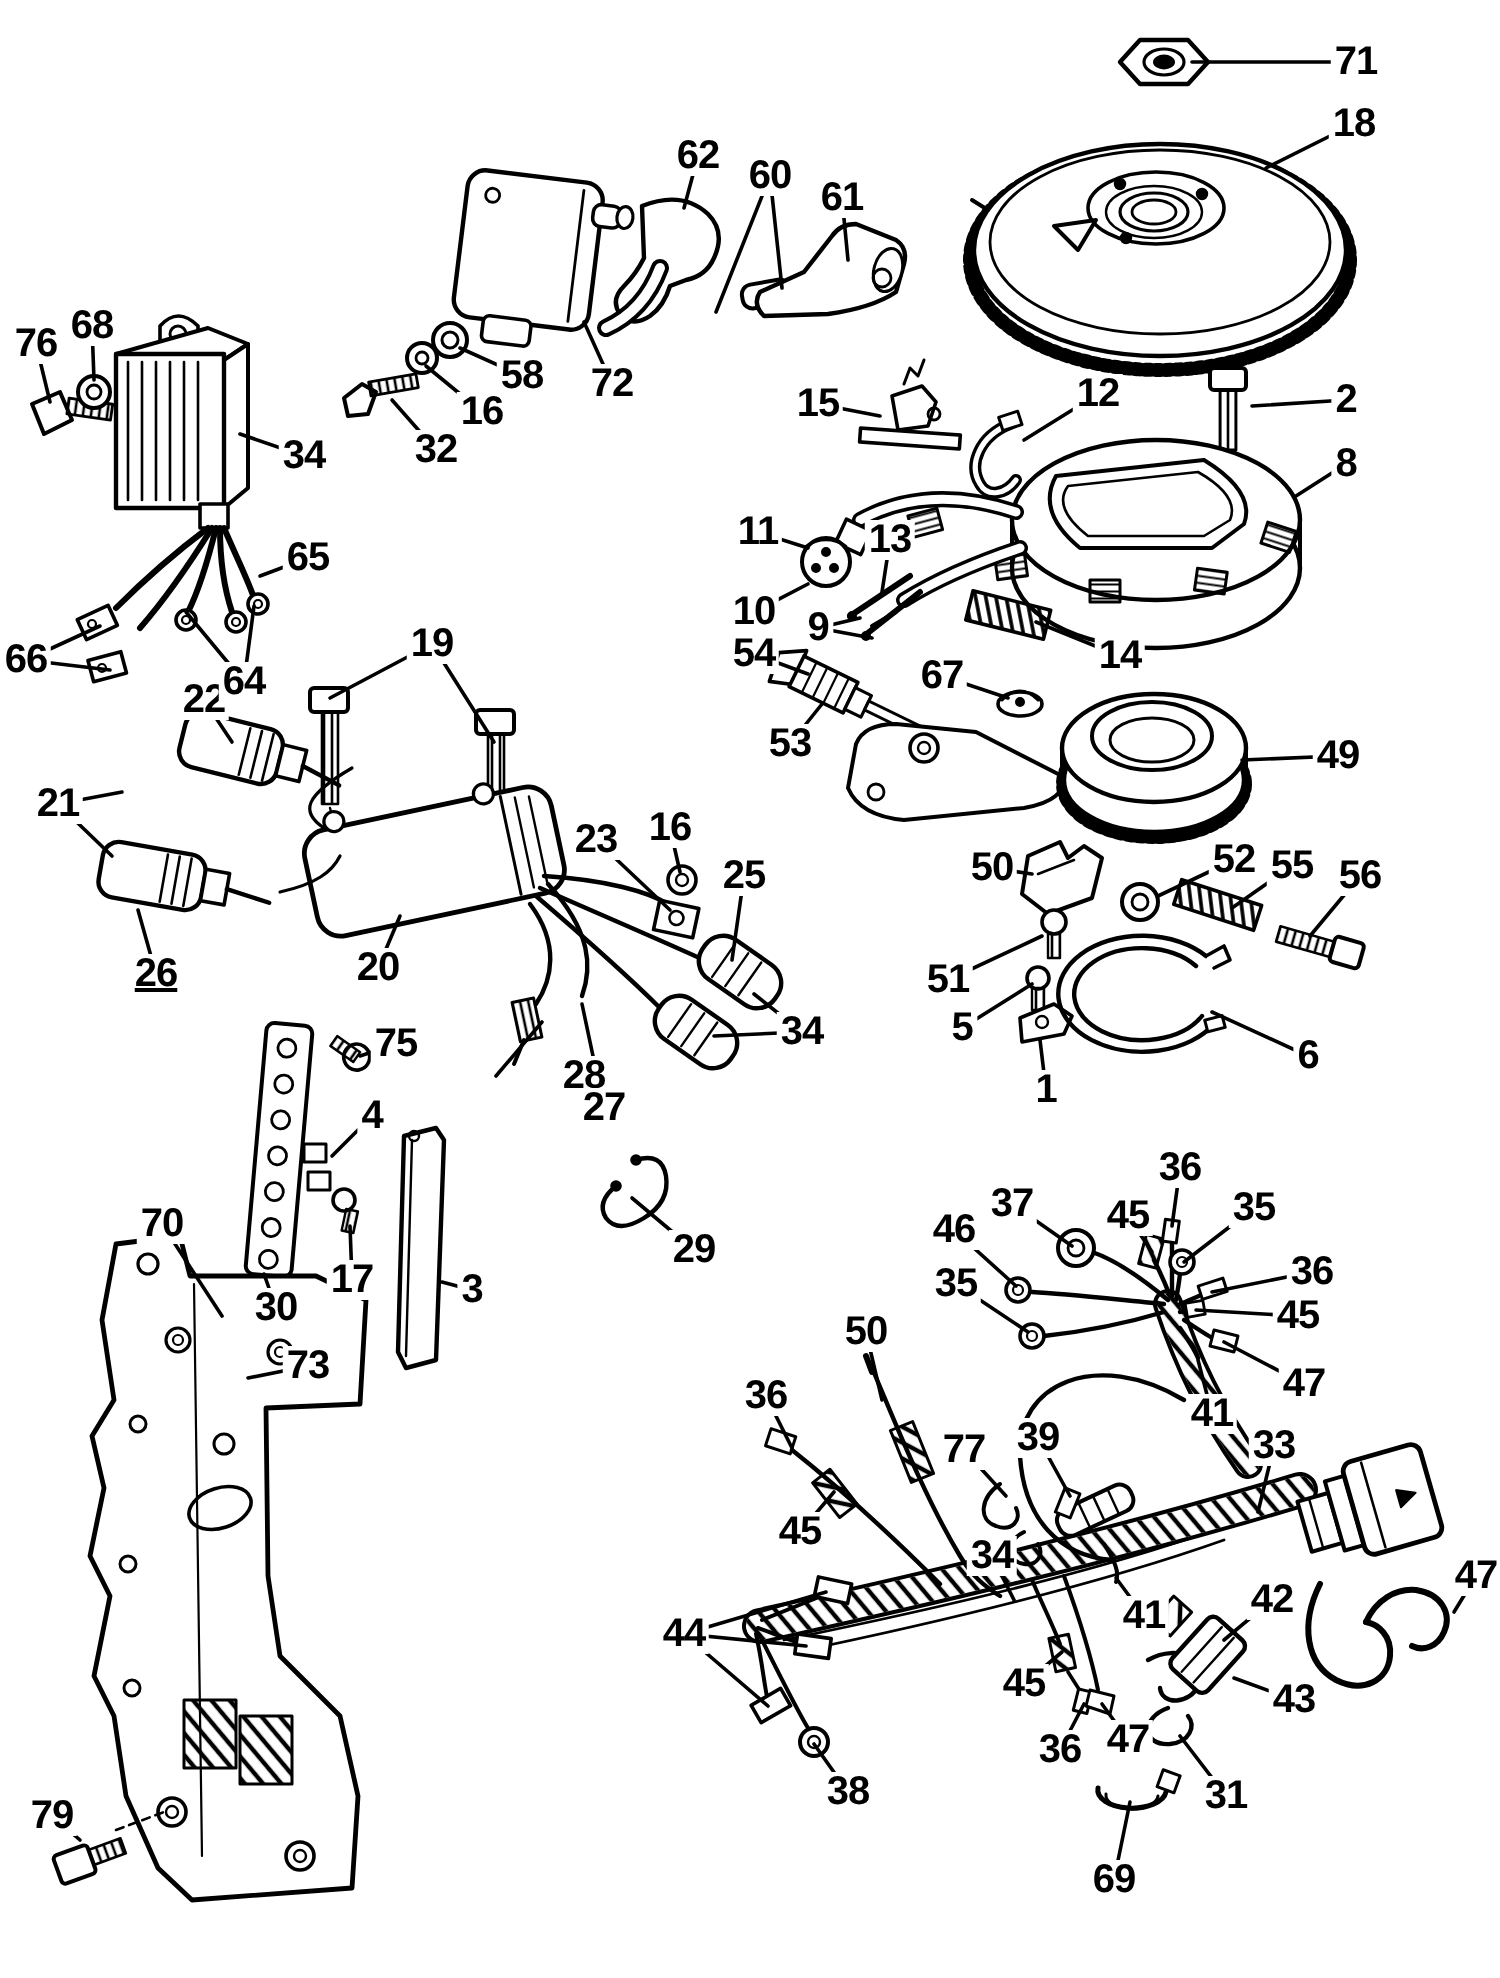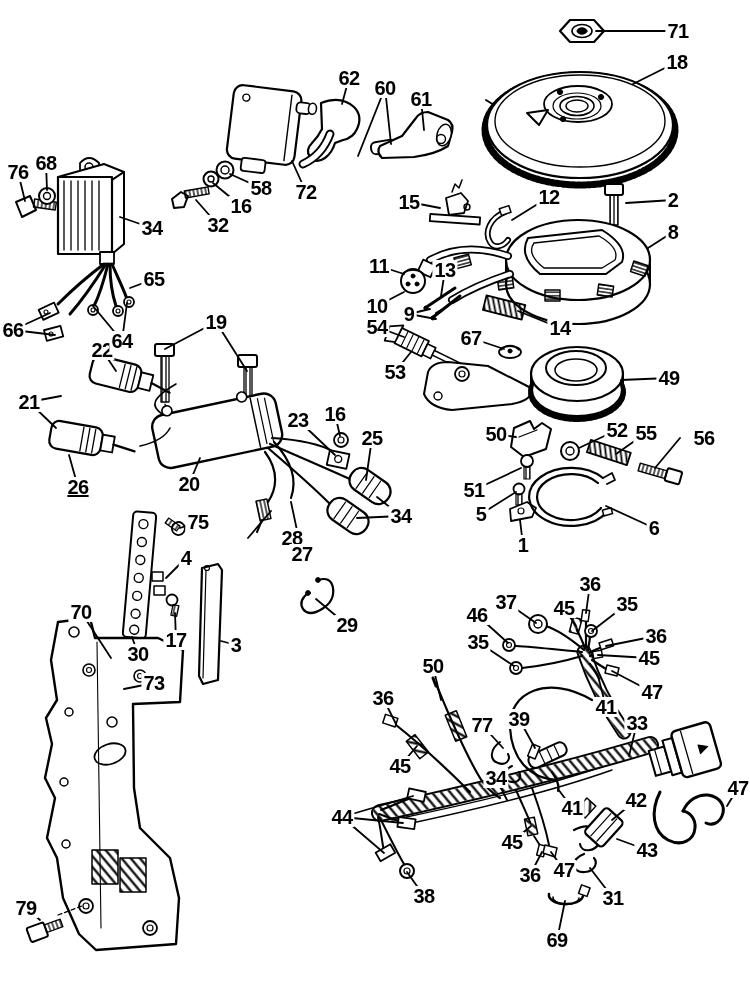--- a/index.html
+++ b/index.html
@@ -634,21 +634,21 @@
       <div class="callout" style="left: 335px; top: 414px;">16</div>
       <div class="callout" style="left: 372px; top: 438px;">25</div>
       <div class="callout" style="left: 401px; top: 516px;">34</div>
       <div class="callout" style="left: 248px; top: 538px; margin-left: 44px;">28</div>
       <div class="callout" style="left: 302px; top: 554px;">27</div>
       <div class="callout" style="left: 198px; top: 522px;">75</div>
       <div class="callout" style="left: 186px; top: 558px;">4</div>
       <div class="callout" style="left: 496px; top: 434px;">50</div>
       <div class="callout" style="left: 617px; top: 430px;">52</div>
       <div class="callout" style="left: 646px; top: 433px;">55</div>
-      <div class="callout" style="left: 704px; top: 438px; text-align: right;">56</div>
+      <div class="callout" style="left: 680px; top: 438px; text-align: right;">56</div>
       <div class="callout" style="left: 474px; top: 490px;">51</div>
       <div class="callout" style="left: 481px; top: 514px;">5</div>
       <div class="callout" style="left: 523px; top: 545px;">1</div>
       <div class="callout" style="left: 654px; top: 528px;">6</div>
       <div class="callout" style="left: 81px; top: 612px;">70</div>
       <div class="callout" style="left: 138px; top: 654px;">30</div>
       <div class="callout" style="left: 176px; top: 640px;">17</div>
       <div class="callout" style="left: 236px; top: 645px;">3</div>
       <div class="callout" style="left: 154px; top: 683px;">73</div>
       <div class="callout" style="left: 347px; top: 625px;">29</div>

